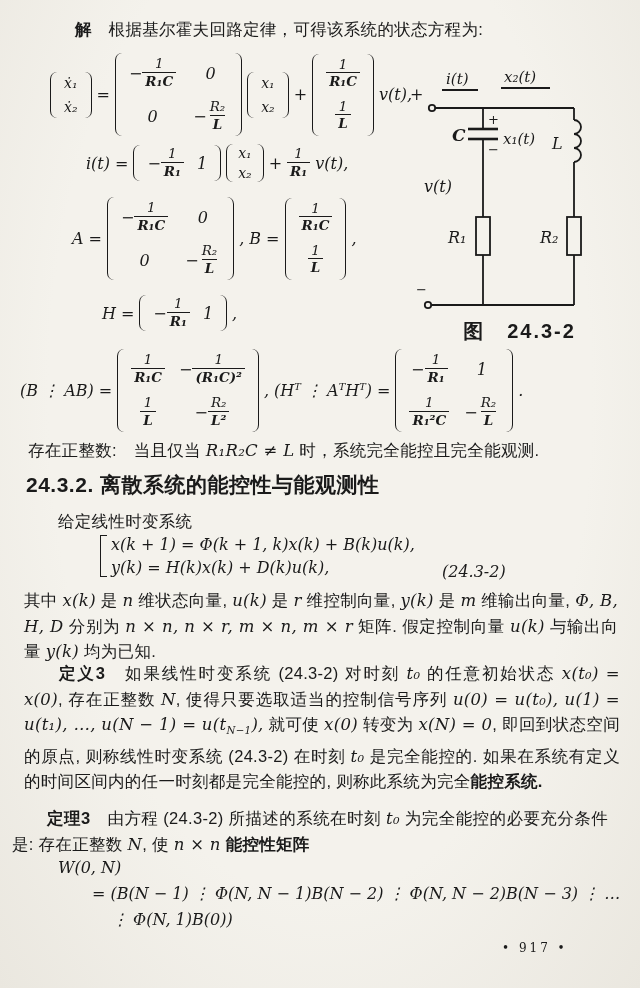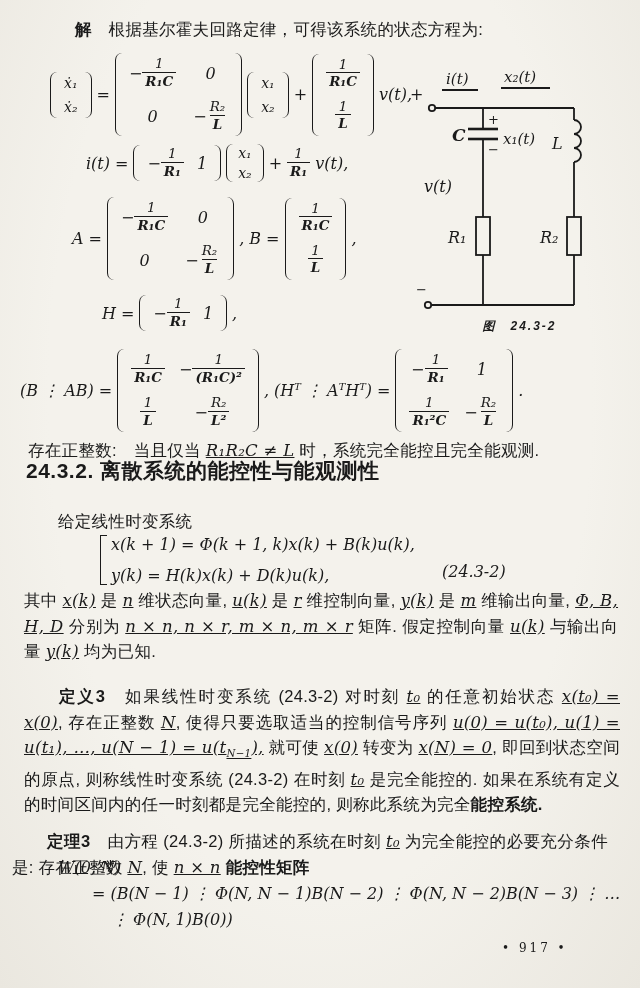--- a/index.html
+++ b/index.html
@@ -12,23 +12,23 @@
     overflow:hidden;
   }
   .page {
     position:absolute; inset:0;
     background:radial-gradient(ellipse at 50% 40%, #f4f2ec 60%, #eae7df 100%);
   }
   .abs { position:absolute; }
 
   
   .para { font-size:16.5px; line-height:24.5px; text-align:justify; letter-spacing:0.3px; }
-  .indent { text-indent:35px;margin-top:23px; }
+  .indent { text-indent:35px; }
   .b { font-weight:700; }
-  .i { font-family:"DejaVu Serif", serif; font-style:italic;text-decoration:underline; }
+  .i { font-family:"DejaVu Serif", serif; font-style:italic; }
   sub, sup { font-size:0.62em; }
   .heading { font-size:21px; font-weight:700; letter-spacing:0.5px; }
 
   
   .math { font-family:"DejaVu Serif", serif; font-style:italic; font-size:16px; }
   .mrow { display:flex; align-items:center; }
   .mrow > * { margin-right:5px; }
   .frac { display:inline-flex; flex-direction:column; align-items:center; font-size:13.5px; line-height:1.15; }
   .frac .num { padding:0 3px; }
   .frac .den { border-top:1.2px solid #1a1a1a; padding:1px 3px;font-weight:bold; }
@@ -39,24 +39,24 @@
   .mat-body { display:grid; align-items:center; justify-items:center; padding:4px 7px; }
   .g22 { grid-template-columns:auto auto; column-gap:17px; row-gap:9px; }
   .g21 { grid-template-columns:auto; row-gap:8px; }
   .rowvec { display:flex; align-items:center; gap:13px; padding:2px 7px; }
   .cell { display:flex; align-items:center; }
   .small { font-size:14px; }
 
   .sqbracket { width:7px; border-left:1.8px solid #1a1a1a; border-top:1.8px solid #1a1a1a;
                border-bottom:1.8px solid #1a1a1a; align-self:stretch; margin-right:4px; }
 
-  .eq-lines { display:flex; flex-direction:column; gap:12px; }
+  .eq-lines { display:flex; flex-direction:column; gap:4px; }
 
   svg text { font-family:"DejaVu Serif", serif; font-style:italic; fill:#1a1a1a; }
-  .caption { font-size:12px; font-weight:700; letter-spacing:2px; text-align:center;font-style:italic; }
+  .caption { font-size:20px; font-weight:700; letter-spacing:2px; text-align:center; }
   .pageno { font-family:"DejaVu Serif", serif; font-size:12px; letter-spacing:3px; }
 </style>
 </head>
 <body>
 
 <div class="page">
 
   <div class="abs para" style="left:75px; top:17px; width:540px;"><span class="b">解</span><span>　根据基尔霍夫回路定律，可得该系统的状态方程为:</span></div>
 
   <div class="abs math mrow" style="left:50px; top:52px;">
@@ -318,21 +318,21 @@
             </span>
           </span>
       </span>
       <span class="paren r"></span>
     </span>
     <span>.</span>
   </div>
 
   <div class="abs para" style="left:28px; top:438px; width:580px;"><span>存在正整数:　当且仅当 </span><span class="i">R₁R₂C ≠ L</span><span> 时，系统完全能控且完全能观测.</span></div>
 
-  <div class="abs heading" style="left:26px; top:457px;">24.3.2. 离散系统的能控性与能观测性</div>
+  <div class="abs heading" style="left:26px; top:471px;">24.3.2. 离散系统的能控性与能观测性</div>
 
   <div class="abs para" style="left:58px; top:509px;">给定线性时变系统</div>
 
   <div class="abs math" style="left:100px; top:535px; display:flex;">
     <span class="sqbracket"></span>
     <span class="eq-lines">
       <span>x(k + 1) = Φ(k + 1, k)x(k) + B(k)u(k),</span>
       <span>y(k) = H(k)x(k) + D(k)u(k),</span>
     </span>
   </div>

